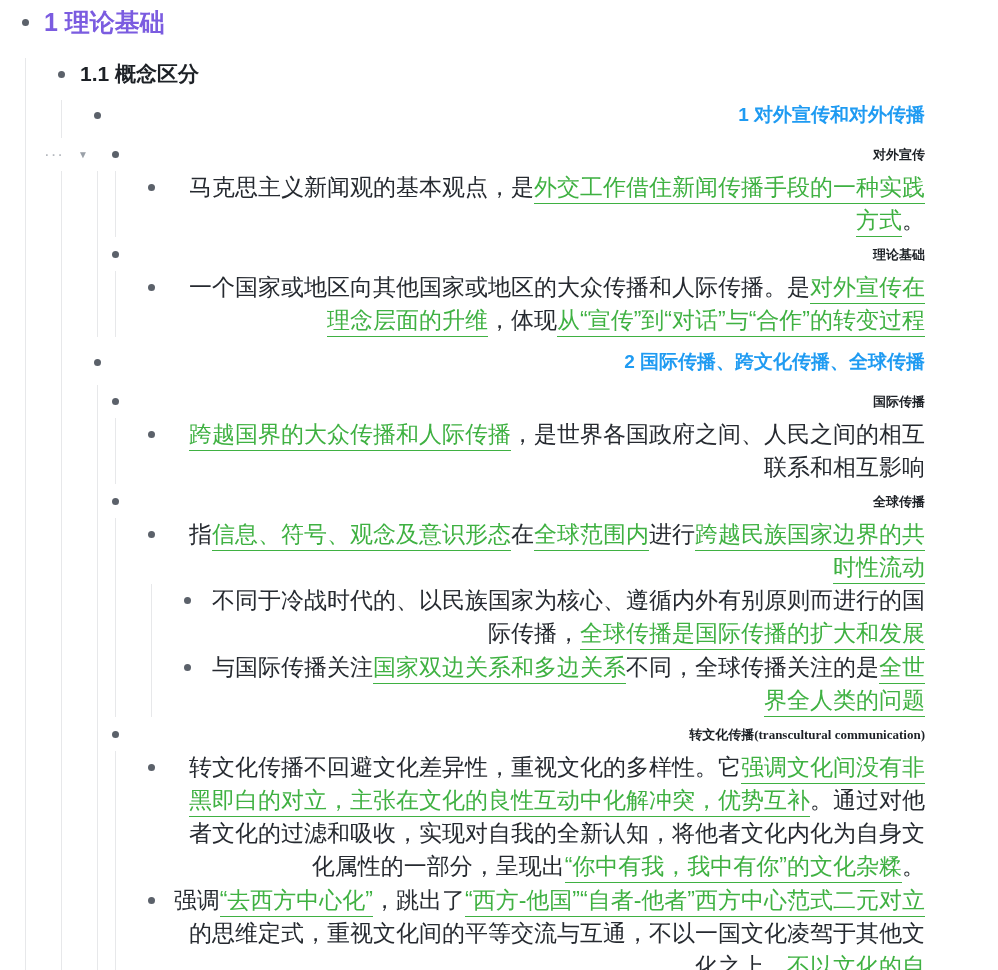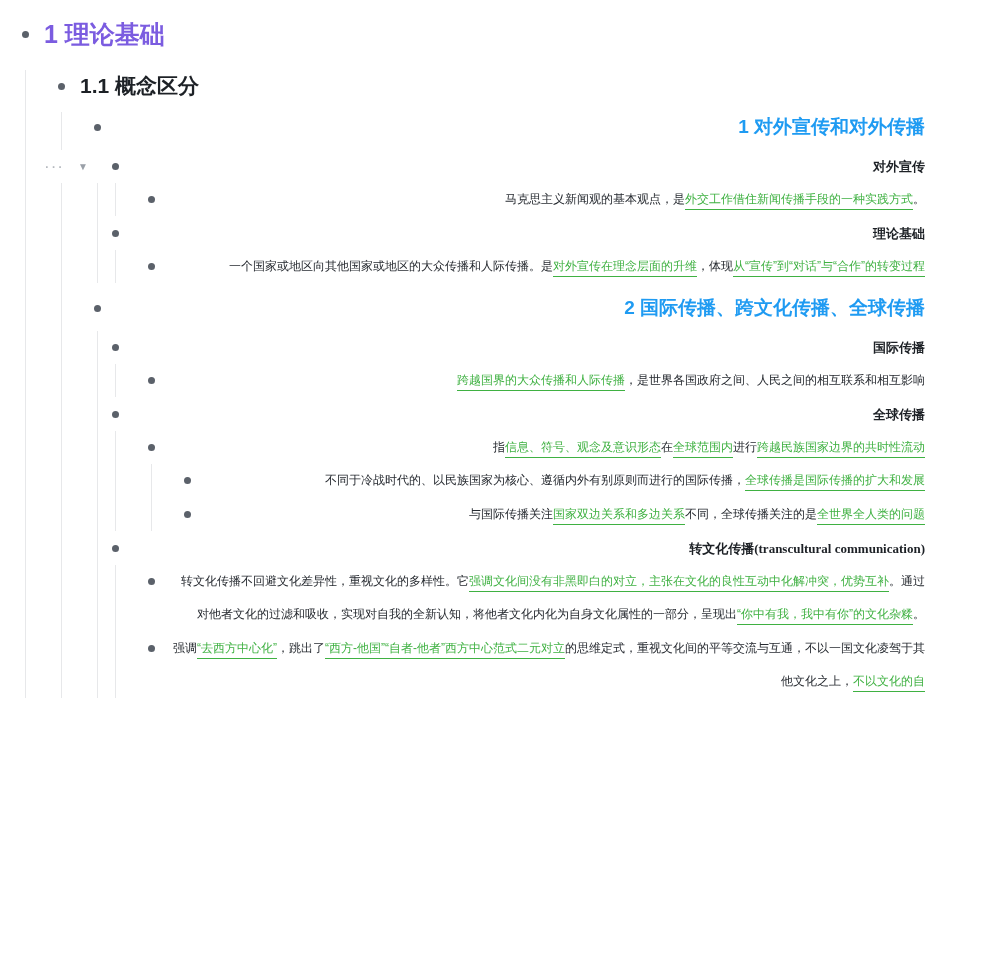--- a/index.html
+++ b/index.html
@@ -1,37 +1,37 @@
 <!DOCTYPE html>
 <html style="--purple: #7b5ce0; --blue: #1f9bf2; --green: #3fb142; --bullet: #5b616a; --guide: #e7e8ea;"><head>
 <meta charset="utf-8">
 <style>
   html,body{margin:0;padding:0;}
   body{
     width:998px;height:970px;overflow:hidden;background:#ffffff;
     font-family:"Liberation Sans","DejaVu Sans",sans-serif;
     color:#262a30;
   }
-  #app{box-sizing:border-box;width:998px;height:970px;padding:16px 73px 0 16px;}
+  #app{box-sizing:border-box;width:998px;height:970px;padding:4px 73px 0 16px;}
   .block{margin-bottom:1px;}
   .row{position:relative;display:flex;align-items:flex-start;}
   .bullet-wrap{flex:none;width:18px;display:flex;align-items:center;justify-content:center;cursor:pointer;}
   .bullet{width:7px;height:7px;border-radius:50%;background:var(--bullet);}
   .content{flex:1;min-width:0;margin-left:10px;}
   
   .row.h1 .bullet-wrap{height:36px;}
   .row.h1 .content{font-size:25px;line-height:36px;font-weight:700;color:var(--purple);}
   .row.h2 .bullet-wrap{height:32px;}
   .row.h2 .content{font-size:21px;line-height:32px;font-weight:700;color:#1d2126;}
   .row.h3 .bullet-wrap{height:30px;}
   .row.h3 .content{font-size:19px;line-height:30px;font-weight:700;color:var(--blue);}
   .row.label .bullet-wrap{height:33px;}
   .row.label .content{font-size:13px;line-height:33px;font-weight:700;color:#1d2126;font-family:Liberation Serif, serif;}
   .row.text .bullet-wrap{height:33px;}
-  .row.text .content{font-size:12px;line-height:33px;font-weight:400;color:#262a30;}
+  .row.text .content{font-size:23px;line-height:33px;font-weight:400;color:#262a30;}
   
   .children{margin-left:8.5px;border-left:1px solid var(--guide);padding-left:26.5px;}
   .children.tight{padding-left:8.5px;}
   
   .block.h1 > .row{margin-bottom:18px;}
   .block.h2 > .row{}
   .block.h3{margin-top:10px;text-align:right;}
   .block.h3 > .row{margin-bottom:8px;}
   
   .hl{

